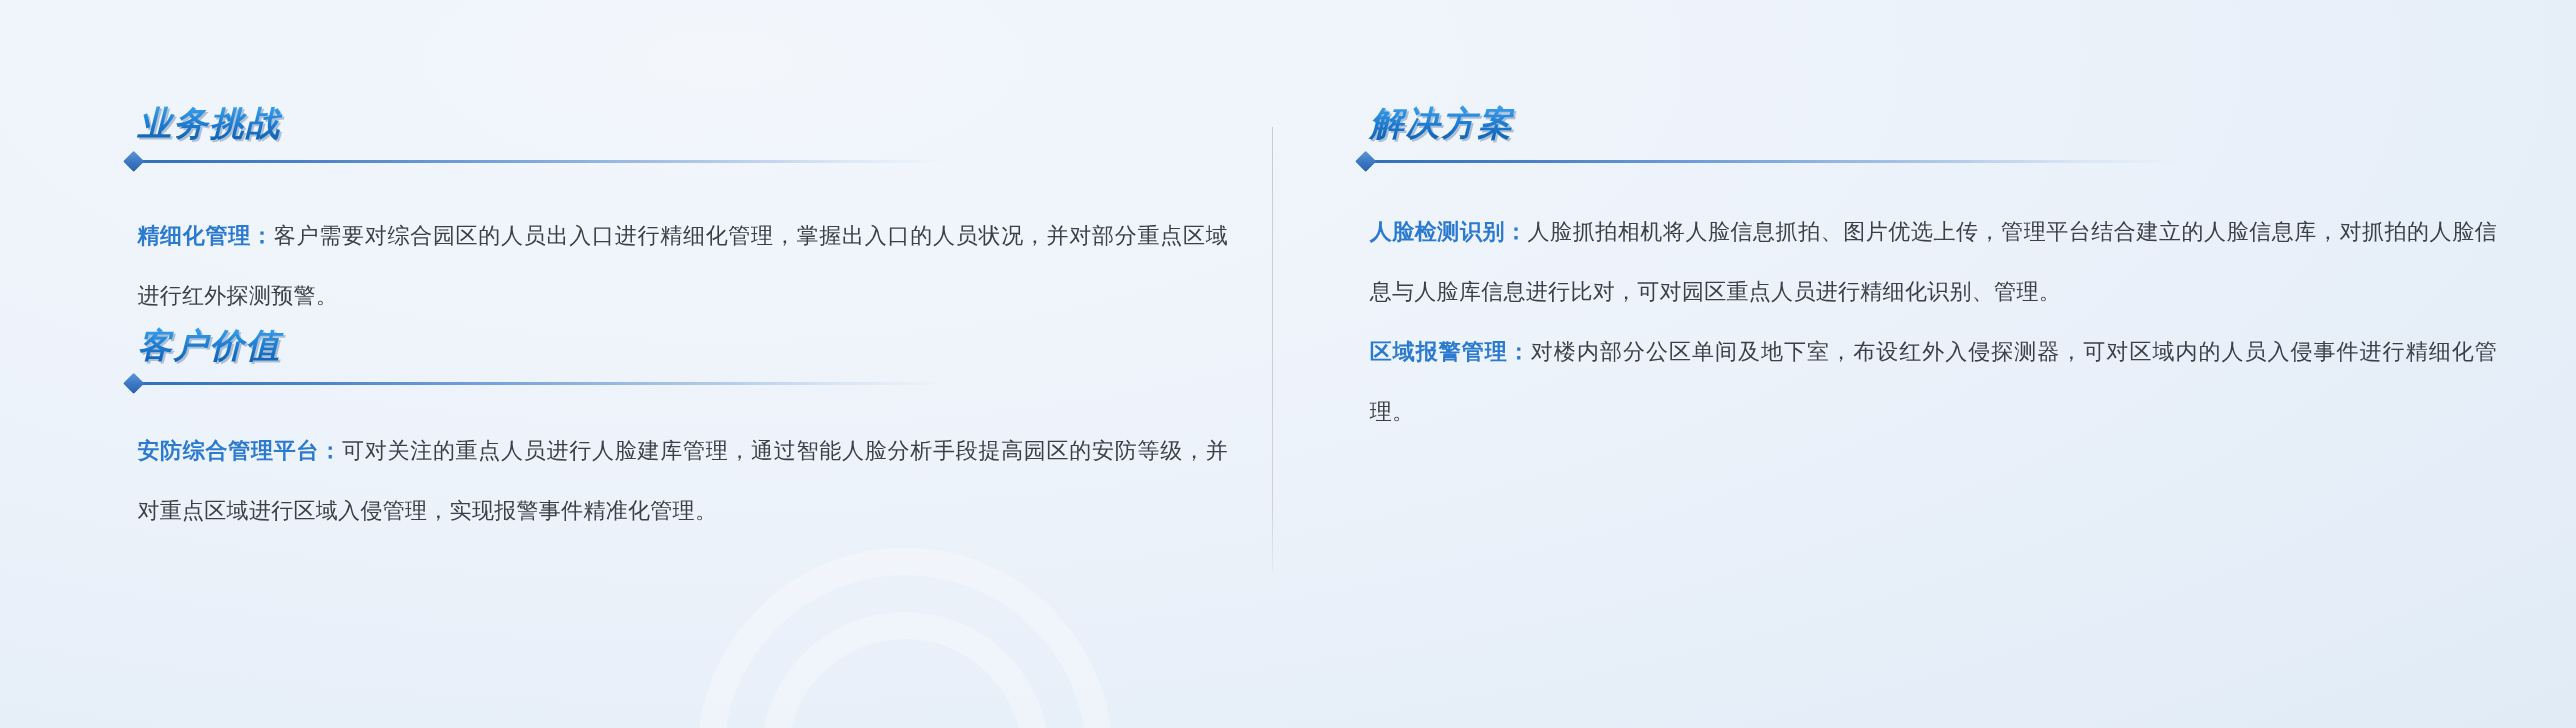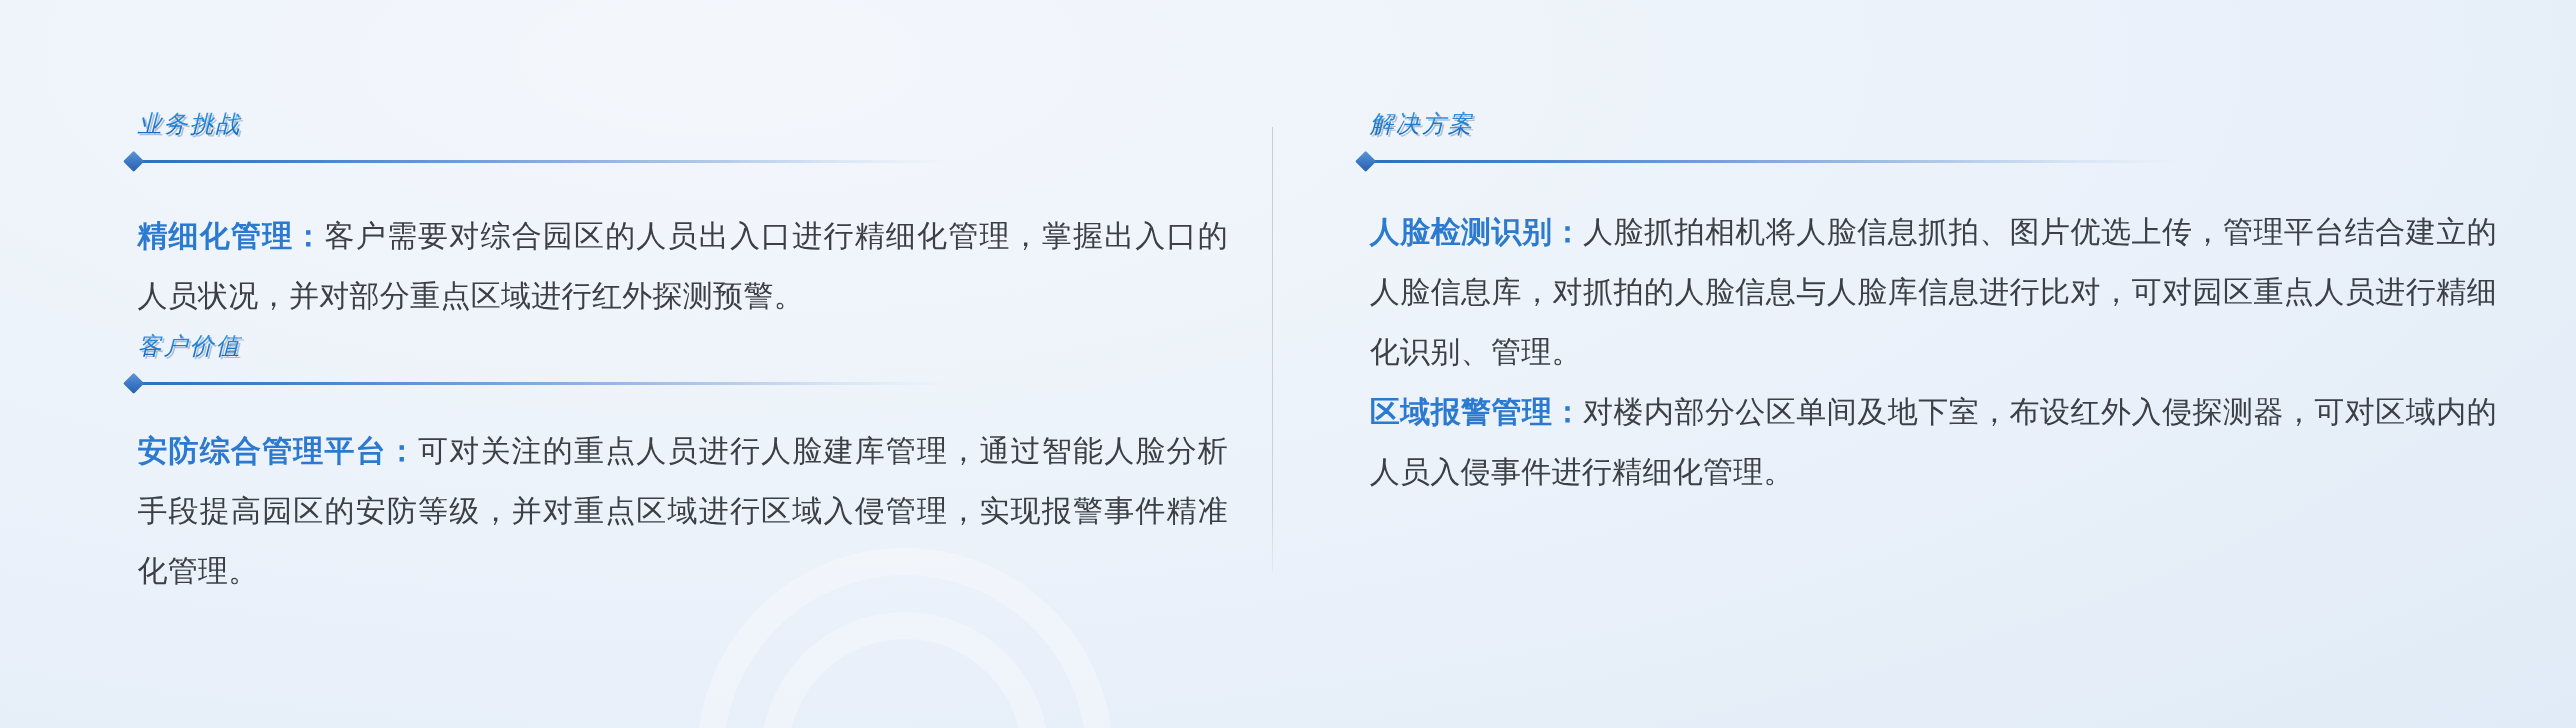--- a/index.html
+++ b/index.html
@@ -33,23 +33,23 @@
     height: 445px;
     margin-top: 127px;
     margin-left: 44px;
     background: linear-gradient(180deg, #c9cdd3 0%, #ced2d8 85%, rgba(206,210,216,0.25) 100%);
   }
 
   
   .hd {
     width: max-content;
     padding: 0 9.4px 4px 13.4px;
-    font-size: 24px;
+    font-size: 34px;
     line-height: 39px;
-    font-weight: 400;
+    font-weight: 700;
     font-style: italic;
     letter-spacing: 2px;
     background: linear-gradient(180deg, #3aa3ef 0%, #1d7bd0 48%, #0d57a5 100%);
     -webkit-background-clip: text;
     background-clip: text;
     color: transparent;
     filter: drop-shadow(2px 2.7px 0.7px rgba(20, 70, 126, 0.30));
   }
   .hd-top { margin-top: 104px; }
   .hd-mid { }
@@ -76,21 +76,21 @@
     width: 813px;
     margin-left: -6px;
     background: linear-gradient(90deg,
       #316fba 0%, #4c83c8 22%, #7fa8dc 48%,
       #b3cbe9 72%, rgba(205,222,242,0.55) 88%, rgba(214,229,245,0) 100%);
   }
 
   
   .para {
     padding-left: 13.4px;
-    font-size: 30px;
+    font-size: 22px;
     line-height: 60px;
     color: #3c4046;
     text-align: justify;
     letter-spacing: 0.3px;
     font-family: Liberation Serif, serif;
   }
   .para .lbl { color: #2b7ad0; font-weight: 700; }
   .p-after-rule   { margin-top: 32px; }
   .p-after-rule-2 { margin-top: 25.5px; }
   .para-block     { margin-top: 28px; }

